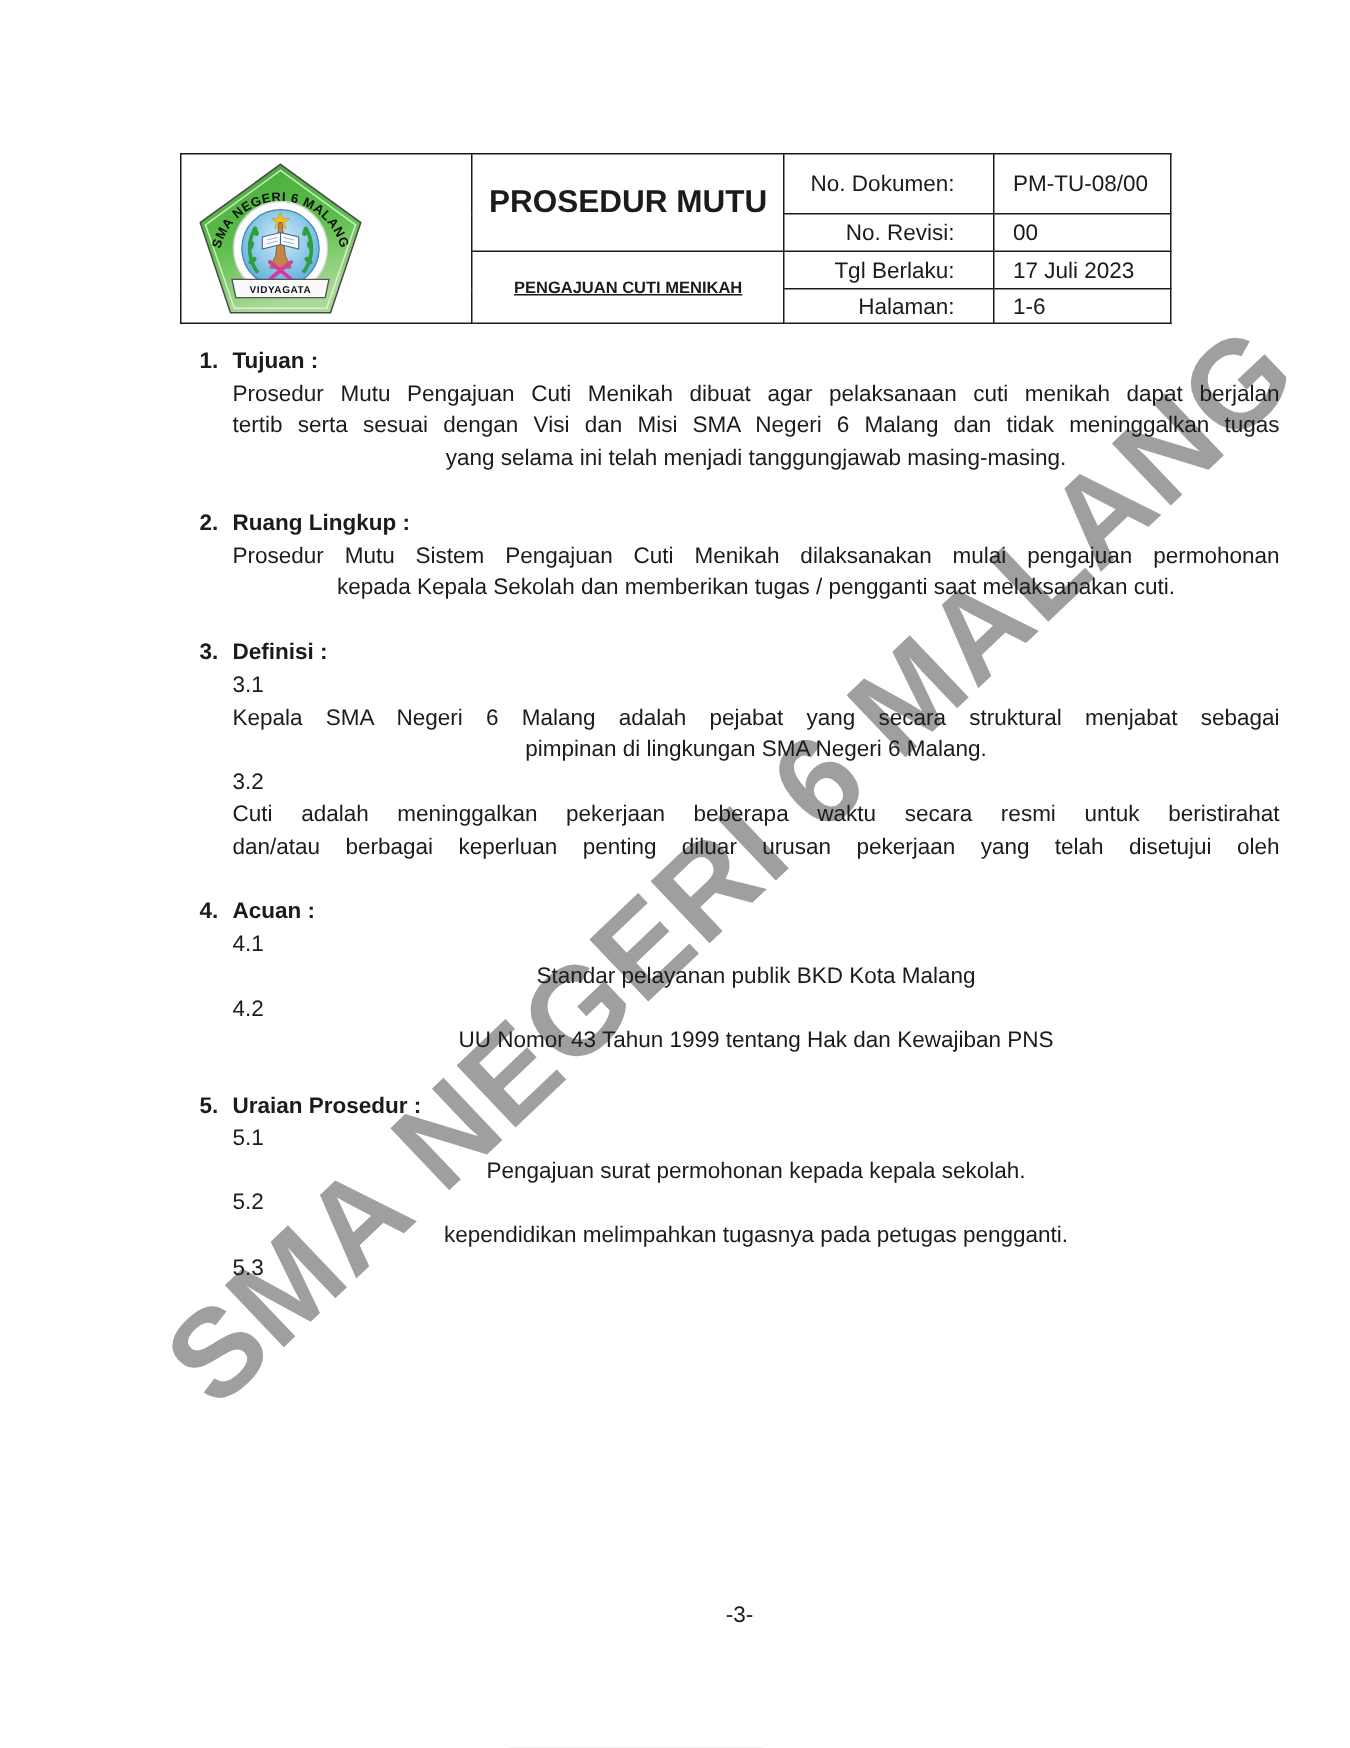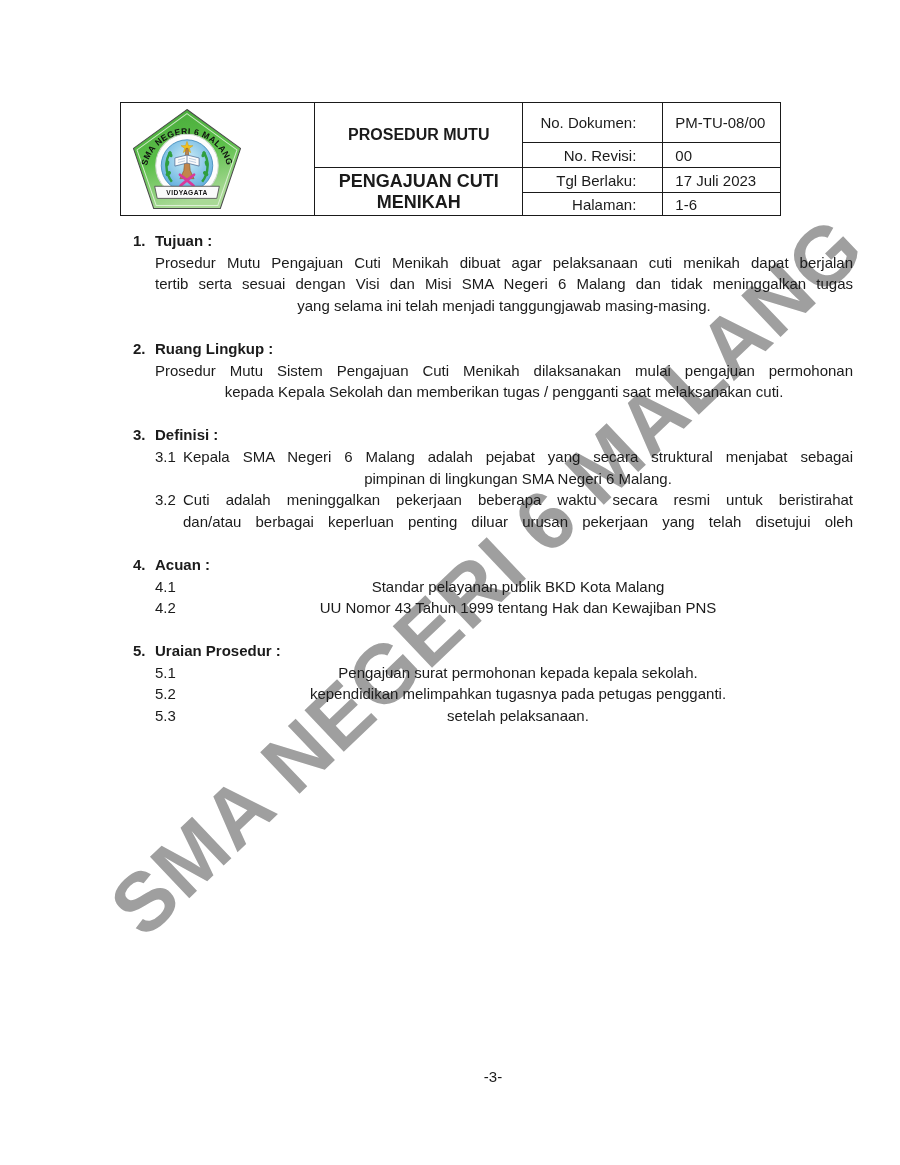--- a/index.html
+++ b/index.html
@@ -42,22 +42,22 @@
     z-index: 1;
     background: #fff;
   }
   table.doc-header td {
     border: 1.5px solid #1a1a1a;
     vertical-align: middle;
     overflow: hidden;
   }
   td.logo-cell { width: 190px; text-align: left; padding-left: 10px; }
   td.title-cell { width: 203px; text-align: center; font-weight: bold; }
-  td.title-cell.doc-type { font-size: 16px; }
-  td.title-cell.doc-title { font-size: 18px; }
+  td.title-cell.doc-type { font-size: 21px; }
+  td.title-cell.doc-title { font-size: 11px; text-decoration: underline; }
   td.meta-label { width: 137px; padding-left: 9px; padding-right: 26px; }
   td.meta-value { width: 115px; padding-left: 12px; }
   .label-flex { display: flex; justify-content: flex-end; }
   tr.r1 { height: 40px; }
   tr.r2 { height: 25px; }
   tr.r3 { height: 25px; }
   tr.r4 { height: 23px; }
 
   
   .content {
@@ -65,21 +65,21 @@
     left: 133px;
     top: 230px;
     width: 720px;
     line-height: 21.6px;
     z-index: 1;
   }
   .section { margin-bottom: 21.6px; }
   .sec-head { display: flex; font-weight: bold; }
   .sec-num { width: 22px; flex: none; }
   .para { margin-left: 22px; }
-  .item { display: flex; margin-left: 22px; }
+  .item { display: flex; margin-left: 22px; flex-direction: column; }
   .item-num { width: 28px; flex: none; }
   .item-body { flex: 1; min-width: 0; }
   .jline { text-align: justify; text-align-last: justify; }
   .lline { text-align: center; }
 
   
   .footer {
     position: absolute;
     left: 133px;
     top: 1068px;
@@ -276,21 +276,20 @@
       </div>
       <div class="item">
         <span class="item-num">5.2</span>
         <span class="item-body">
           <div class="lline">kependidikan melimpahkan tugasnya pada petugas pengganti.</div>
         </span>
       </div>
       <div class="item">
         <span class="item-num">5.3</span>
         <span class="item-body">
-          <div class="lline">setelah pelaksanaan.</div>
         </span>
       </div>
     </div>
 
   </div>
 
   <div class="footer">-3-</div>
 
 </div>
 

